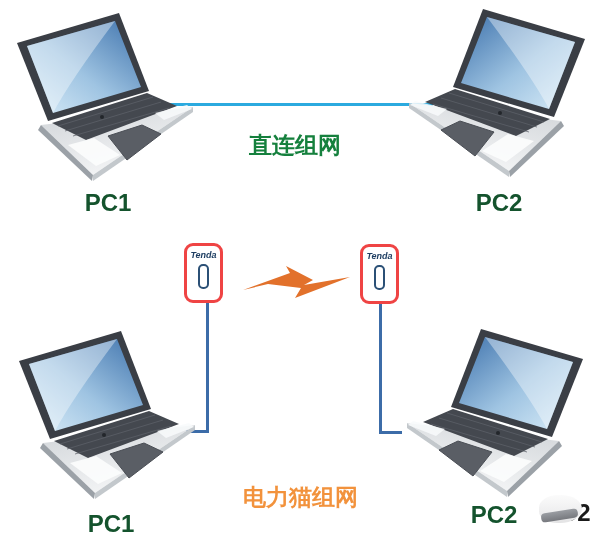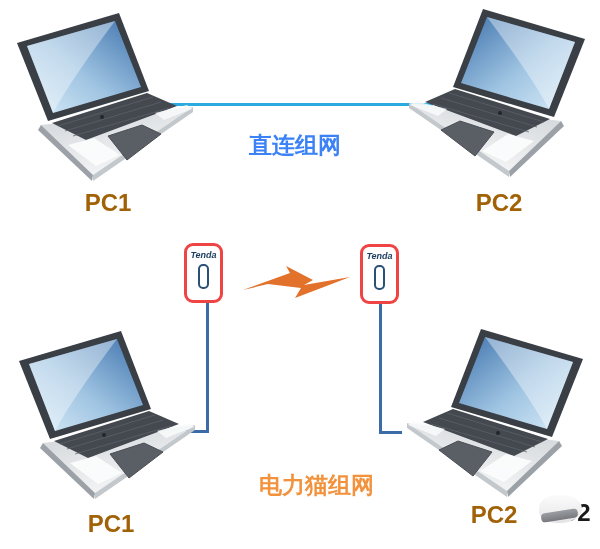--- a/index.html
+++ b/index.html
@@ -41,29 +41,29 @@
     letter-spacing:0px;
   }
   .adapter .slot{
     width:7px;height:21px;margin:3px auto 0 auto;
     border:2px solid #2B5076;border-radius:5px;background:#fff;
   }
   .bolt{position:absolute;left:243px;top:264px;width:107px;height:36px;z-index:2;}
   
   .pc-label{
     position:absolute;width:90px;text-align:center;
-    font-size:24px;font-weight:bold;color:#a16207;z-index:4;
+    font-size:24px;font-weight:bold;color:#14532d;z-index:4;
   }
   .caption{
     position:absolute;text-align:center;
     font-size:23px;font-weight:bold;z-index:4;
     font-family:"DejaVu Sans","Liberation Sans",sans-serif;
   }
   #cap-direct{left:235px;top:130px;width:120px;}
-  #cap-powerline{left:238px;top:470px;width:125px;margin-left:16px;}
+  #cap-powerline{left:238px;top:482px;width:125px;}
   #pc1-top{left:63px;top:189px;}
   #pc2-top{left:454px;top:189px;}
   #pc1-bottom{left:66px;top:510px;}
   #pc2-bottom{left:449px;top:501px;}
   
   .artifact-text{
     position:absolute;left:560px;top:499px;width:40px;
     font-size:24px;font-weight:bold;color:#1A1A1A;z-index:4;
   }
   .artifact-blob{
@@ -114,21 +114,21 @@
 
   <div class="cable-direct" style="background:#2BAADF;"></div>
 
   <svg class="laptop" style="left:6px;top:13px;" viewBox="0 0 195 175">
     <use href="#laptopShape"></use>
   </svg>
   <svg class="laptop flip" style="left:401px;top:9px;" viewBox="0 0 195 175">
     <use href="#laptopShape"></use>
   </svg>
 
-  <div id="cap-direct" class="caption" style="color:#3b82f6;">直连组网</div>
+  <div id="cap-direct" class="caption" style="color:#15803d;">直连组网</div>
 
   <div id="pc1-top" class="pc-label">PC1</div>
   <div id="pc2-top" class="pc-label">PC2</div>
 
   <div class="cable-l" style="border-color:#3C6CA8;"></div>
   <div class="cable-r" style="border-color:#3C6CA8;"></div>
 
   <div class="adapter" style="left:184px;top:243px;">
     <div class="brand">Tenda</div>
     <div class="slot"></div>

